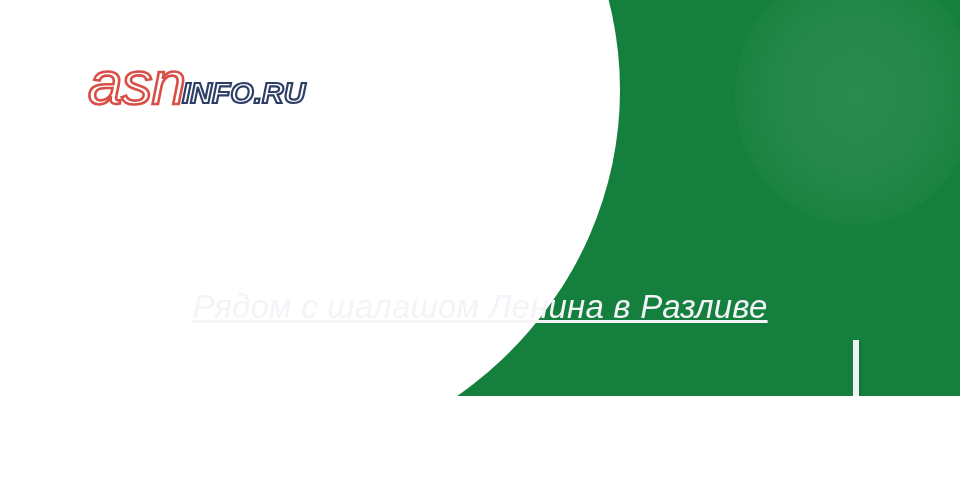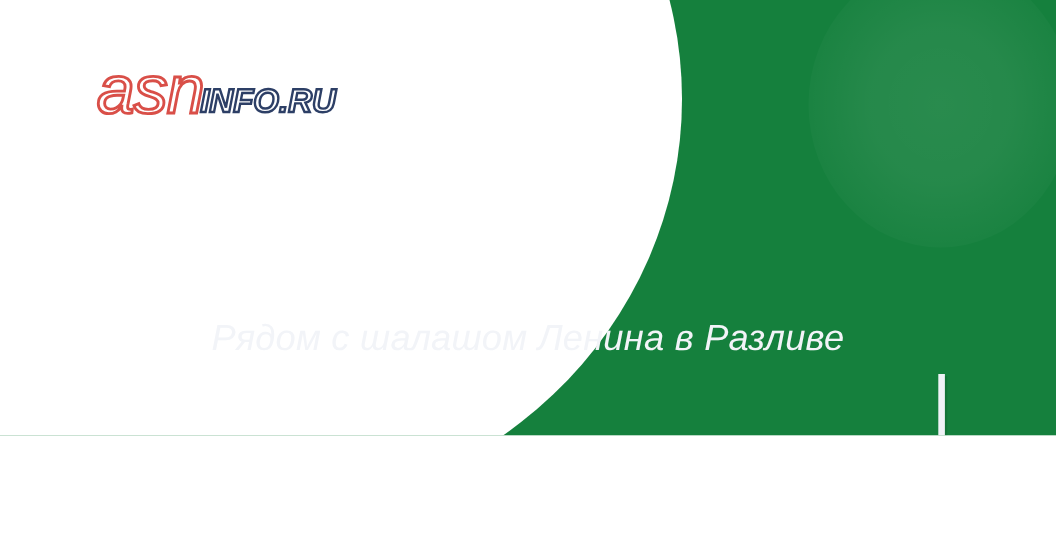--- a/index.html
+++ b/index.html
@@ -88,21 +88,21 @@
     color: #f2f4f8;
     font-family: "Liberation Sans", sans-serif;
     font-style: italic;
     font-weight: 400;
     font-size: 33px;
     line-height: 48px;
     letter-spacing: 0.2px;
     padding: 0 120px;
     box-sizing: border-box;
   }
-  #headline .hl-line { display: block; white-space: nowrap; }
+  #headline .hl-line { display: block; white-space: nowrap; text-decoration: underline; }
 
   
   #corner-bracket {
     position: absolute;
     left: 798px;
     top: 340px;
     width: 61px;
     height: 63px;
     border-right: 6px solid #f0f2f7;
     border-bottom: 6px solid #f0f2f7;

